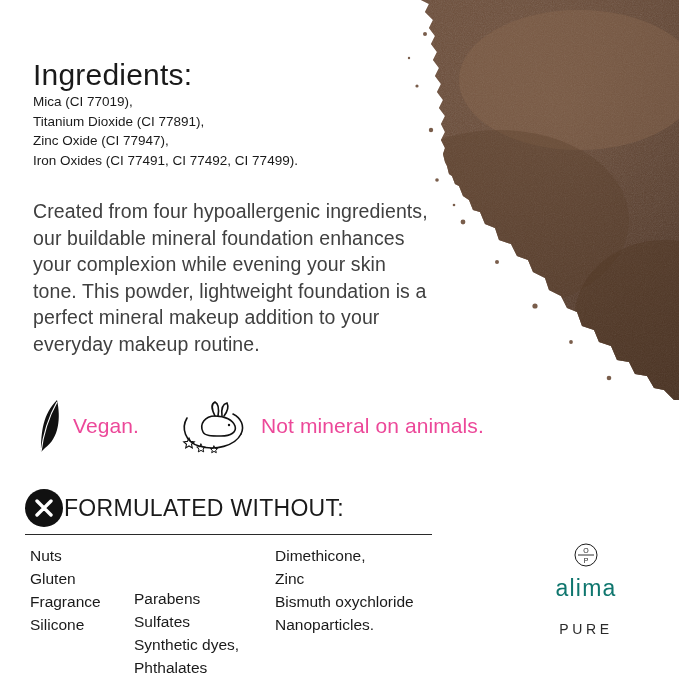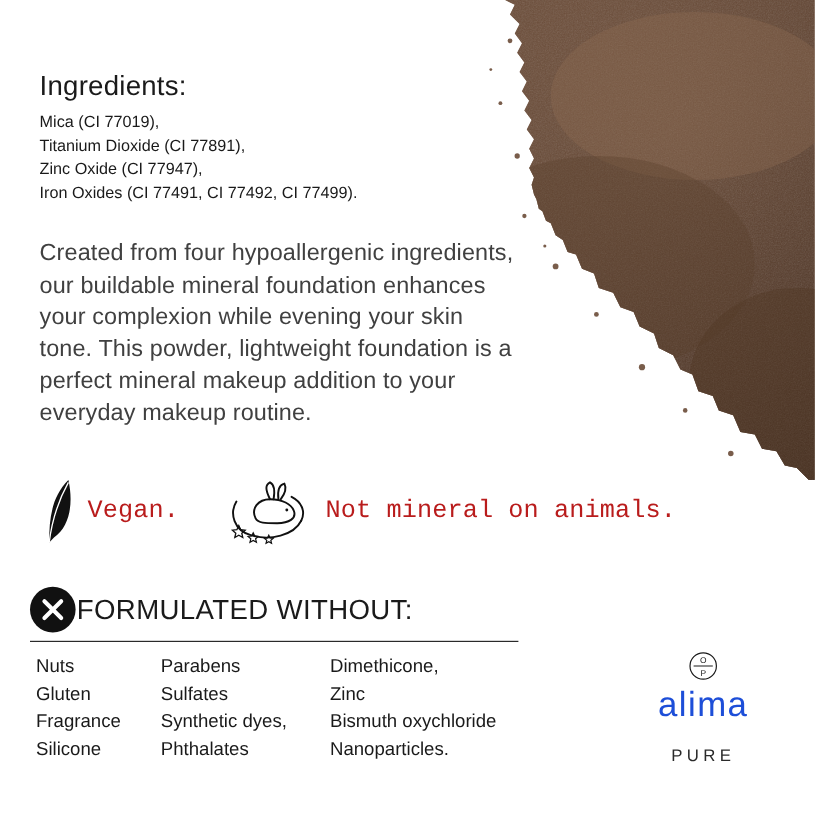--- a/index.html
+++ b/index.html
@@ -28,21 +28,21 @@
   .powder {
     position: absolute;
     top: -10px; right: -10px;
     width: 440px; height: 420px;
   }
 
   
   .ingredients-title {
     position: absolute;
     left: 33px; top: 58px;
-    font-size: 23px;
+    font-size: 30px;
     font-weight: 400;
     letter-spacing: 0.2px;
     color: #1a1a1a;
     text-align: right;
   }
   .ingredients-list {
     position: absolute;
     left: 33px; top: 92px;
     font-size: 13.5px;
     line-height: 19.5px;
@@ -69,23 +69,22 @@
     gap: 0px;
   }
   .badge {
     display: flex;
     align-items: center;
     gap: 10px;
   }
   .badge.vegan { margin-right: 38px; }
   .badge-label {
     font-size: 21px;
-    color: #b91c1c;
+    color: #ec4899;
     letter-spacing: 0.1px;
-    font-family: Liberation Mono, monospace;
   }
   .leaf-icon { width: 30px; height: 56px; display:block; }
   .bunny-icon { width: 74px; height: 56px; display:block; }
 
   
   .fw-header {
     position: absolute;
     left: 24px; top: 488px;
     display: flex;
     align-items: center;
@@ -108,39 +107,39 @@
     display: flex;
     gap: 4px;
   }
   .fw-col {
     font-size: 15.5px;
     line-height: 23px;
     color: #1a1a1a;
     white-space: pre-line;
   }
   .fw-col.c1 { width: 100px; }
-  .fw-col.c2 { width: 137px; }
+  .fw-col.c2 { width: 137px; margin-top: 43px; }
   .fw-col.c3 { width: 200px; }
 
   
   .brand {
     position: absolute;
     right: 28px; bottom: 42px;
     width: 130px;
     text-align: center;
   }
   .brand-mark {
     display: block;
     margin: 0 auto 6px auto;
     width: 24px; height: 24px;
   }
   .brand-name {
-    font-size: 29px;
+    font-size: 23px;
     letter-spacing: 1.2px;
-    color: #1d4ed8;
+    color: #0f766e;
     line-height: 30px;
     text-align: center;
   }
   .brand-sub {
     font-size: 14px;
     letter-spacing: 3.6px;
     color: #2a2a2a;
     margin-top: 18px;
   }
 </style>

